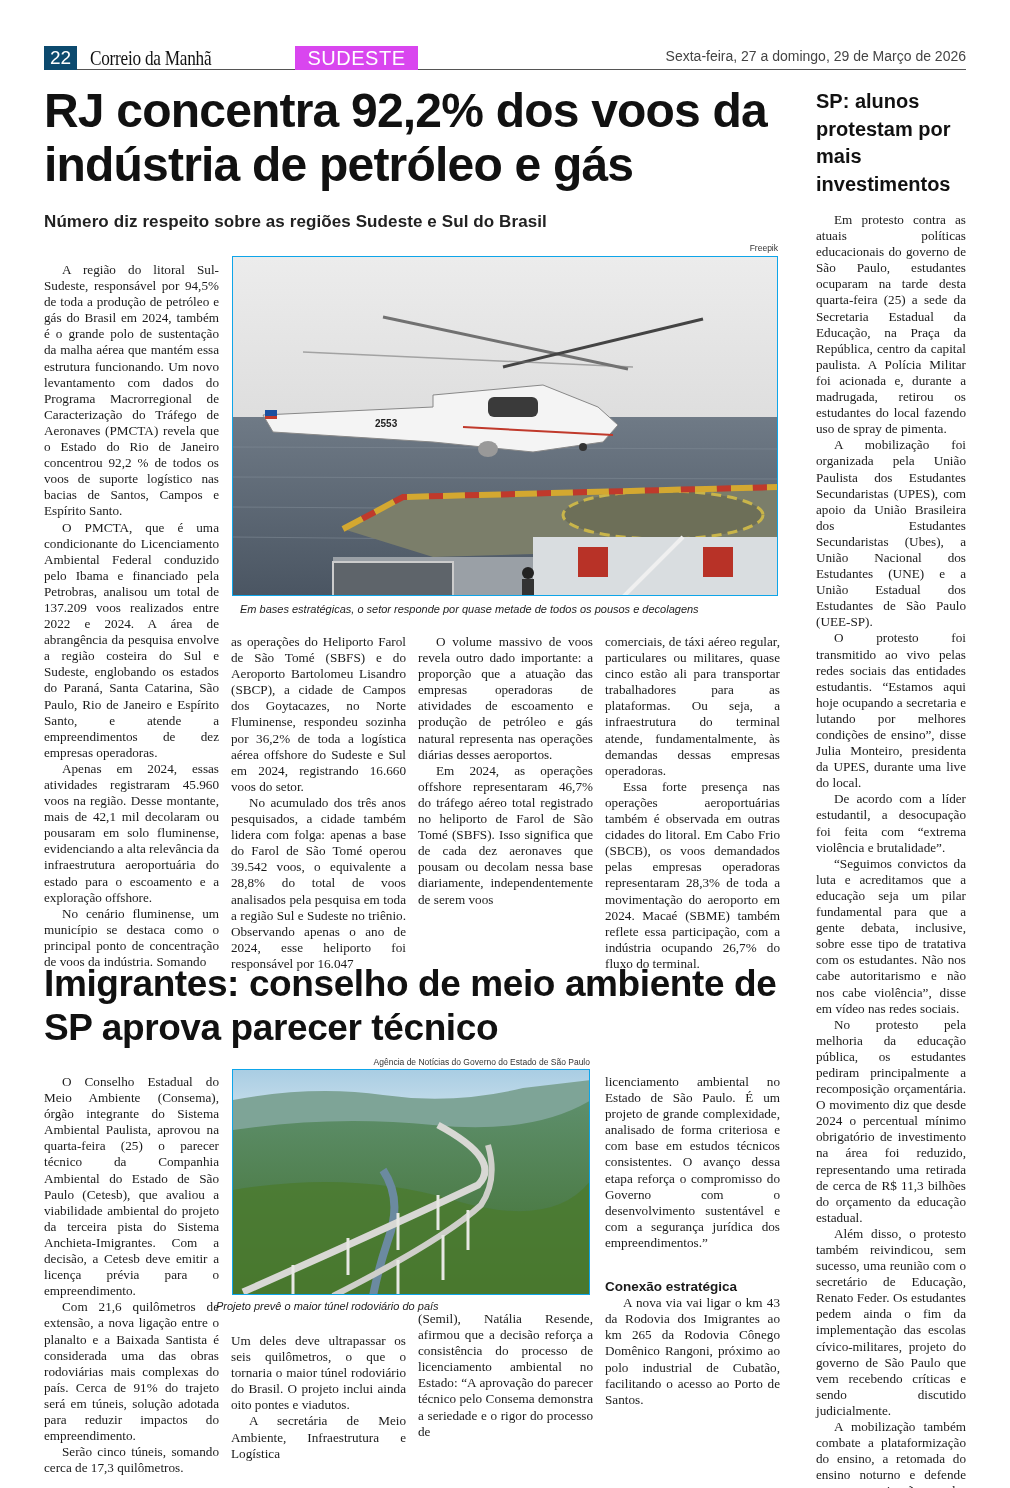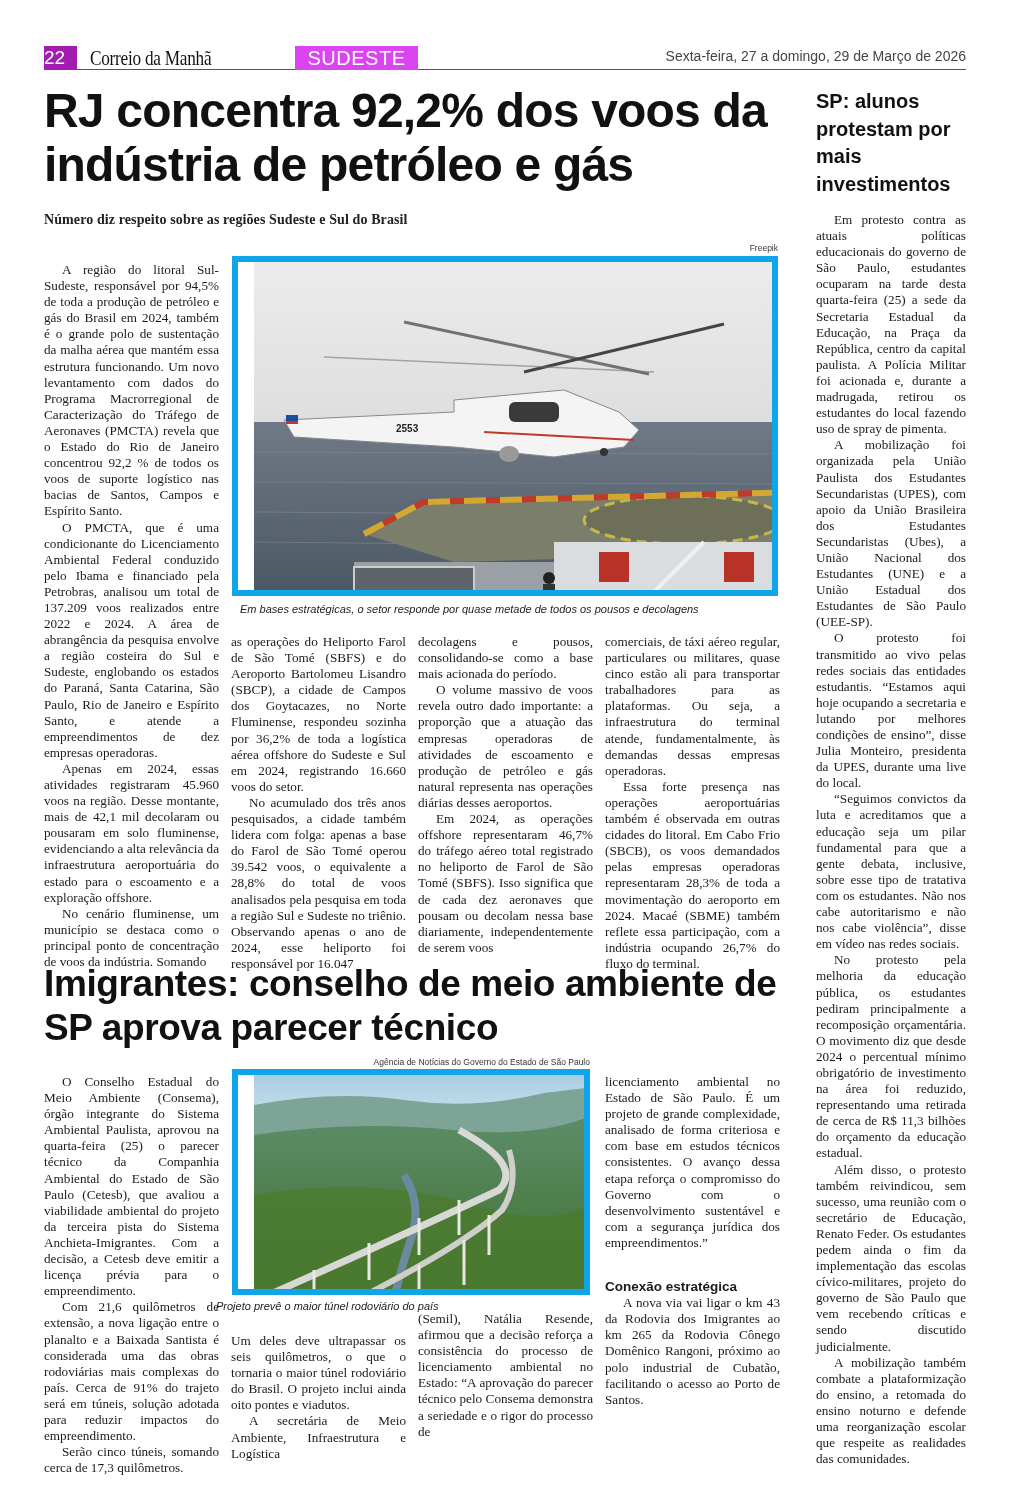--- a/index.html
+++ b/index.html
@@ -1,44 +1,44 @@
 <!DOCTYPE html>
 <html><head>
 <meta charset="utf-8">
 <style>
   * { box-sizing: border-box; margin: 0; padding: 0; }
   html, body { width: 1010px; height: 1488px; background: #ffffff; overflow: hidden; }
   body { position: relative; font-family: "Liberation Serif", serif; color: #1a1a1a; }
 
   
   .masthead { position: absolute; left: 44px; top: 46px; width: 922px; height: 24px; border-bottom: 1px solid #555; }
-  .page-num { position: absolute; left: 0; top: 0; width: 33px; height: 24px; background: #a21caf; color: #fff;
-    font-family: "Liberation Sans", sans-serif; font-size: 19px; line-height: 24px; }
+  .page-num { position: absolute; left: 0; top: 0; width: 33px; height: 24px; background: #0c4a6e; color: #fff;
+    font-family: "Liberation Sans", sans-serif; font-size: 19px; text-align: center; line-height: 24px; }
   .paper-name { position: absolute; left: 46px; top: 0; font-family: "Liberation Serif", serif; font-size: 21px;
     line-height: 24px; transform: scaleX(0.82); transform-origin: left; letter-spacing: -0.3px; color: #111; }
   .section-tag { position: absolute; left: 251px; top: 0; width: 123px; height: 24px; background: #d946ef; color: #fff;
     font-family: "Liberation Sans", sans-serif; font-size: 20px; text-align: center; line-height: 24px; letter-spacing: 0.5px; }
   .issue-date { position: absolute; right: 0; top: 2px; font-family: "Liberation Sans", sans-serif; font-size: 14px; color: #444; }
 
   
   .headline { position: absolute; left: 44px; top: 84px; width: 740px; font-family: "Liberation Sans", sans-serif;
     font-size: 48px; line-height: 54px; letter-spacing: -0.8px; color: #111; }
-  .subhead { position: absolute; left: 44px; top: 212px; width: 740px; font-family: Liberation Serif, serif;
-    font-size: 14px; color: #222; letter-spacing: 0.1px; }
+  .subhead { position: absolute; left: 44px; top: 212px; width: 740px; font-family: Liberation Sans, sans-serif;
+    font-size: 17px; color: #222; letter-spacing: 0.1px; }
 
   
   .col { position: absolute; font-size: 13.2px; line-height: 16.1px; text-align: justify; hyphens: auto; color: #1a1a1a; }
   .col p { text-indent: 18px; }
   .c1 { left: 44px; width: 175px; }
   .c2 { left: 231px; width: 175px; }
   .c3 { left: 418px; width: 175px; }
   .c4 { left: 605px; width: 175px; }
 
   .photo-credit { position: absolute; font-family: "Liberation Sans", sans-serif; font-size: 8.5px; color: #333; text-align: right; }
-  .photo { position: absolute; overflow: hidden; border: 6px solid #0ea5e9; padding-left: 16px; }
+  .photo { position: absolute; overflow: hidden; border: 1px solid #0ea5e9; }
   .caption { position: absolute; font-family: "Liberation Sans", sans-serif; font-style: italic; font-size: 11px; color: #222; white-space: nowrap; }
 
   
   .sidebar { position: absolute; left: 790px; top: 82px; width: 180px; height: 1380px; }
   .side-head { position: absolute; left: 26px; top: 6px; width: 160px; font-family: "Liberation Sans", sans-serif;
     font-size: 20px; line-height: 27.5px; color: #111; }
   .side-body { position: absolute; left: 26px; top: 130px; width: 150px; font-size: 13.2px; line-height: 16.1px; text-align: justify; }
   .side-body p { text-indent: 18px; }
 
   
@@ -115,35 +115,35 @@
   <p>A região do litoral Sul-Sudeste, responsável por 94,5% de toda a produção de petróleo e gás do Brasil em 2024, também é o grande polo de sustentação da malha aérea que mantém essa estrutura funcionando. Um novo levantamento com dados do Programa Macrorregional de Caracterização do Tráfego de Aeronaves (PMCTA) revela que o Estado do Rio de Janeiro concentrou 92,2 % de todos os voos de suporte logístico nas bacias de Santos, Campos e Espírito Santo.</p>
   <p>O PMCTA, que é uma condicionante do Licenciamento Ambiental Federal conduzido pelo Ibama e financiado pela Petrobras, analisou um total de 137.209 voos realizados entre 2022 e 2024. A área de abrangência da pesquisa envolve a região costeira do Sul e Sudeste, englobando os estados do Paraná, Santa Catarina, São Paulo, Rio de Janeiro e Espírito Santo, e atende a empreendimentos de dez empresas operadoras.</p>
   <p>Apenas em 2024, essas atividades registraram 45.960 voos na região. Desse montante, mais de 42,1 mil decolaram ou pousaram em solo fluminense, evidenciando a alta relevância da infraestrutura aeroportuária do estado para o escoamento e a exploração offshore.</p>
   <p>No cenário fluminense, um município se destaca como o principal ponto de concentração de voos da indústria. Somando</p>
 </div>
 <div class="col c2" style="top:634px;">
   <p style="text-indent:0">as operações do Heliporto Farol de São Tomé (SBFS) e do Aeroporto Bartolomeu Lisandro (SBCP), a cidade de Campos dos Goytacazes, no Norte Fluminense, respondeu sozinha por 36,2% de toda a logística aérea offshore do Sudeste e Sul em 2024, registrando 16.660 voos do setor.</p>
   <p>No acumulado dos três anos pesquisados, a cidade também lidera com folga: apenas a base do Farol de São Tomé operou 39.542 voos, o equivalente a 28,8% do total de voos analisados pela pesquisa em toda a região Sul e Sudeste no triênio. Observando apenas o ano de 2024, esse heliporto foi responsável por 16.047</p>
 </div>
 <div class="col c3" style="top:634px;">
-  <p style="text-indent:0">decolagens e pousos, consolidando-se como a base mais acionada do período.</p>
   <p>O volume massivo de voos revela outro dado importante: a proporção que a atuação das empresas operadoras de atividades de escoamento e produção de petróleo e gás natural representa nas operações diárias desses aeroportos.</p>
   <p>Em 2024, as operações offshore representaram 46,7% do tráfego aéreo total registrado no heliporto de Farol de São Tomé (SBFS). Isso significa que de cada dez aeronaves que pousam ou decolam nessa base diariamente, independentemente de serem voos</p>
 </div>
 <div class="col c4" style="top:634px;">
   <p style="text-indent:0">comerciais, de táxi aéreo regular, particulares ou militares, quase cinco estão ali para transportar trabalhadores para as plataformas. Ou seja, a infraestrutura do terminal atende, fundamentalmente, às demandas dessas empresas operadoras.</p>
   <p>Essa forte presença nas operações aeroportuárias também é observada em outras cidades do litoral. Em Cabo Frio (SBCB), os voos demandados pelas empresas operadoras representaram 28,3% de toda a movimentação do aeroporto em 2024. Macaé (SBME) também reflete essa participação, com a indústria ocupando 26,7% do fluxo do terminal.</p>
 </div>
 
 <aside class="sidebar">
   <h3 class="side-head">SP: alunos protestam por mais investimentos</h3>
   <div class="side-body">
     <p>Em protesto contra as atuais políticas educacionais do governo de São Paulo, estudantes ocuparam na tarde desta quarta-feira (25) a sede da Secretaria Estadual da Educação, na Praça da República, centro da capital paulista. A Polícia Militar foi acionada e, durante a madrugada, retirou os estudantes do local fazendo uso de spray de pimenta.</p>
     <p>A mobilização foi organizada pela União Paulista dos Estudantes Secundaristas (UPES), com apoio da União Brasileira dos Estudantes Secundaristas (Ubes), a União Nacional dos Estudantes (UNE) e a União Estadual dos Estudantes de São Paulo (UEE-SP).</p>
     <p>O protesto foi transmitido ao vivo pelas redes sociais das entidades estudantis. “Estamos aqui hoje ocupando a secretaria e lutando por melhores condições de ensino”, disse Julia Monteiro, presidenta da UPES, durante uma live do local.</p>
+    <p>De acordo com a líder estudantil, a desocupação foi feita com “extrema violência e brutalidade”.</p>
     <p>“Seguimos convictos da luta e acreditamos que a educação seja um pilar fundamental para que a gente debata, inclusive, sobre esse tipo de tratativa com os estudantes. Não nos cabe autoritarismo e não nos cabe violência”, disse em vídeo nas redes sociais.</p>
     <p>No protesto pela melhoria da educação pública, os estudantes pediram principalmente a recomposição orçamentária. O movimento diz que desde 2024 o percentual mínimo obrigatório de investimento na área foi reduzido, representando uma retirada de cerca de R$ 11,3 bilhões do orçamento da educação estadual.</p>
     <p>Além disso, o protesto também reivindicou, sem sucesso, uma reunião com o secretário de Educação, Renato Feder. Os estudantes pedem ainda o fim da implementação das escolas cívico-militares, projeto do governo de São Paulo que vem recebendo críticas e sendo discutido judicialmente.</p>
     <p>A mobilização também combate a plataformização do ensino, a retomada do ensino noturno e defende uma reorganização escolar que respeite as realidades das comunidades.</p>
   </div>
 </aside>
 
 <h1 class="headline2">Imigrantes: conselho de meio ambiente de SP aprova parecer técnico</h1>
 
 <div class="photo-credit" style="left:232px; top:1057px; width:358px;">Agência de Notícias do Governo do Estado de São Paulo</div>

